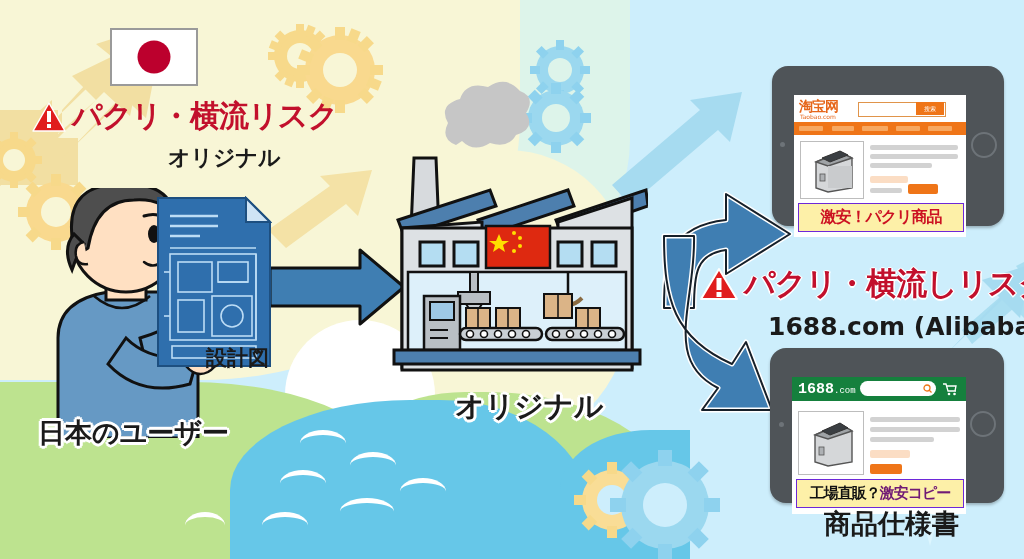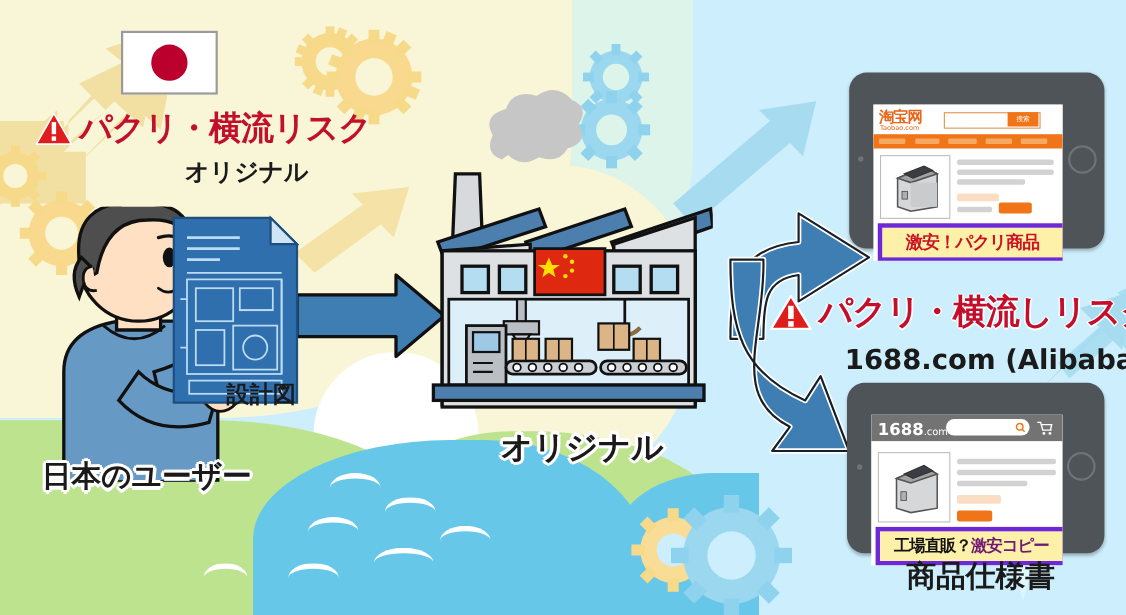--- a/index.html
+++ b/index.html
@@ -51,25 +51,25 @@
   .tb-logo-cn{color:#e6661a;font-weight:bold;}
   .tb-logo-sub{color:#e6661a;}
   .tb-search{position:absolute;background:#fff;border:1px solid #e0944a;}
   .tb-searchbtn{position:absolute;background:#ef7518;color:#fff;text-align:center;}
   .tb-nav{position:absolute;background:#ef7518;width:100%;}
   .tb-navitem{position:absolute;background:#f7a861;height:5px;border-radius:1px;}
   .prodbox{position:absolute;border:1px solid #bdbdbd;background:#fff;}
   .gline{position:absolute;background:#d2d2d2;border-radius:2px;}
   .gline.peach{background:#fbddc4;}
   .gline.orange{background:#ef7518;}
-  .banner{position:absolute;background:#fdf0a8;border:4px solid #6d28d9;
+  .banner{position:absolute;background:#fdf0a8;border:1px solid #6d28d9;
           display:flex;align-items:center;justify-content:center;}
   .banner b{font-weight:bold;}
 
-  .ali-head{position:absolute;left:0;top:0;width:100%;background:#737373;}
+  .ali-head{position:absolute;left:0;top:0;width:100%;background:#15803d;font-family:Liberation Mono, monospace;}
   .ali-logo{color:#fff;font-weight:bold;}
   .ali-pill{position:absolute;background:#fff;border-radius:20px;}
   .ali-cart{position:absolute;color:#fff;}
 
   
   .wm{position:absolute;}
 </style>
 </head>
 <body>
 

